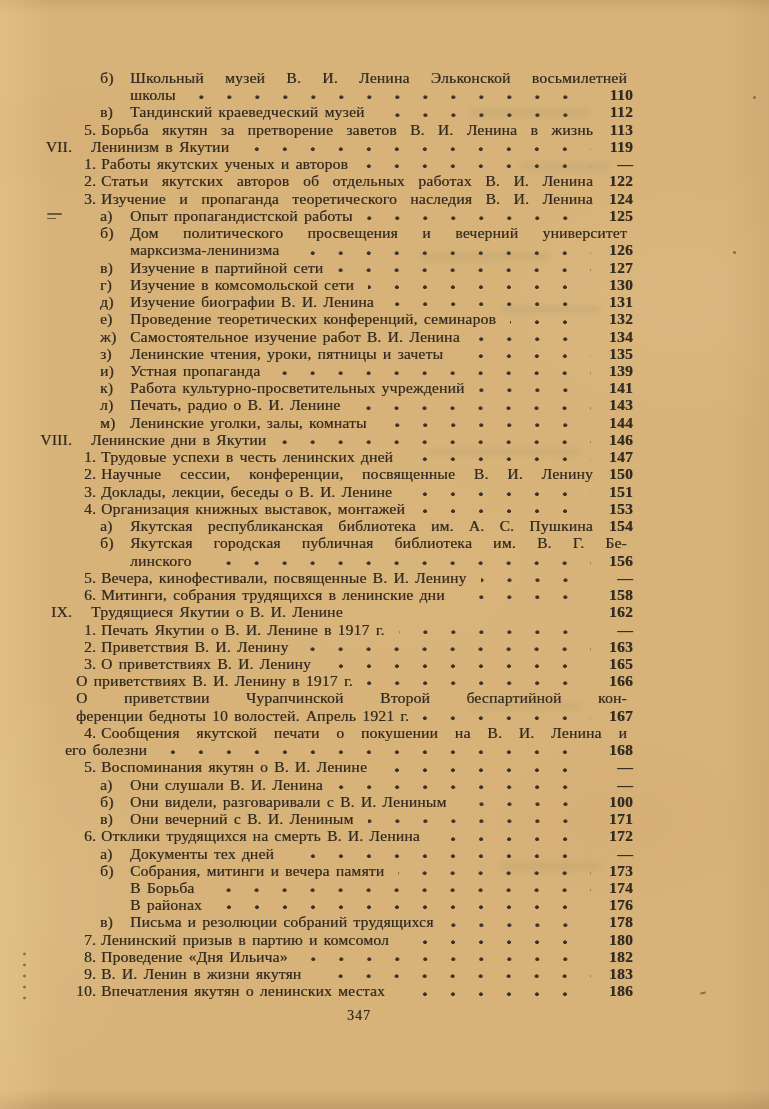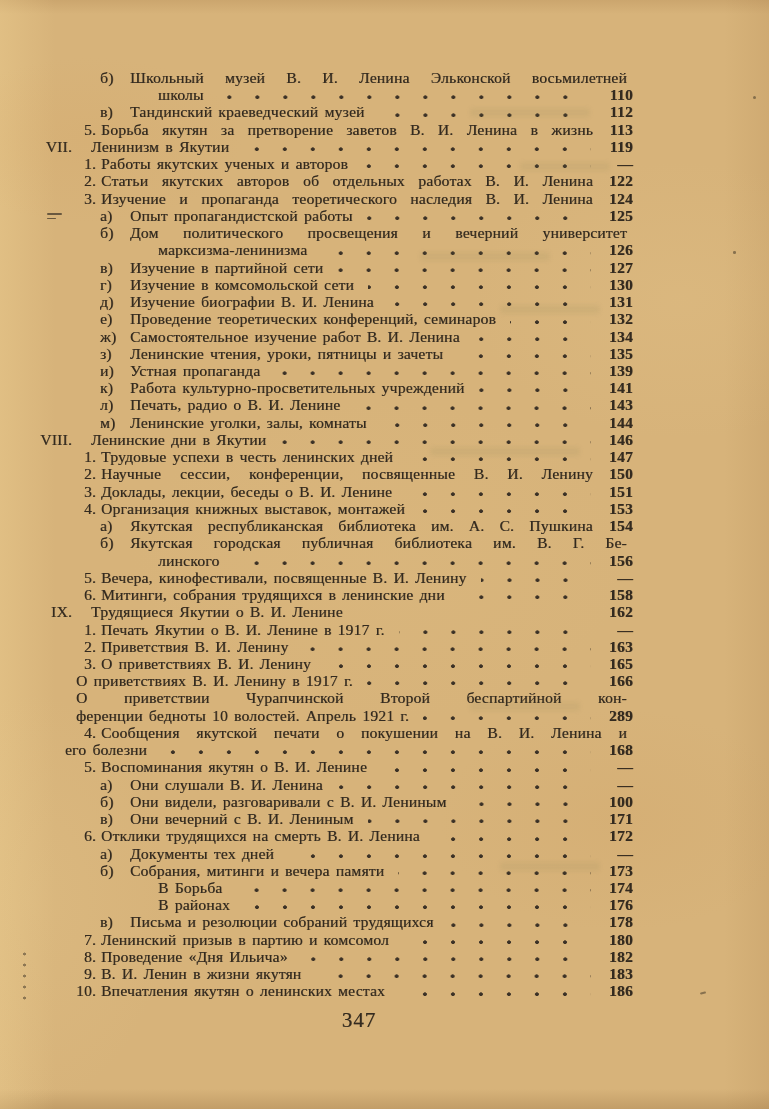--- a/index.html
+++ b/index.html
@@ -27,35 +27,35 @@
     font-size:15.6px;line-height:17.24px;
     letter-spacing:.2px;word-spacing:2px;
     text-shadow:.5px 0 rgba(51,42,31,.55);
   }
   .line{display:flex;align-items:baseline;height:17.24px;white-space:nowrap;}
   .mk{flex:none;}
   .lv-roman .mk{width:72px;text-align:right;margin-right:19px;}
   .lv-num   .mk{width:96px;text-align:right;margin-right:5px;}
   .lv-let{padding-left:100px;}
   .lv-let .mk{width:24px;text-align:left;margin-right:6px;}
-  .lv-cont{padding-left:130px;margin-left:28px;}
+  .lv-cont{padding-left:130px;}
   .lv-cont2{padding-left:65px;}
   .lv-sub{padding-left:76px;}
   .tx{flex:none;}
   .j .tx{flex:1;white-space:normal;text-align:justify;text-align-last:justify;}
   .lead{flex:1;align-self:flex-end;height:5px;margin:0 8px 3px 14px;}
   .j .lead{flex:0 0 6px;margin:0;}
   .lead.dots{
     background:radial-gradient(circle at 2px 2.2px, #3b3126 1.55px, rgba(59,49,38,0) 2.2px);
     background-size:28px 5px;background-repeat:repeat-x;background-position:right bottom;
   }
   .pg{flex:none;min-width:34px;text-align:right;font-weight:bold;}
   .footer{
     position:absolute;left:339px;top:1008px;width:40px;text-align:center;
-    font-size:21px;letter-spacing:1px;color:#332a1f;
+    font-size:14px;letter-spacing:1px;color:#332a1f;
     text-shadow:.5px 0 rgba(51,42,31,.55);
   }
   
   .mark-dashes{position:absolute;left:47px;top:213px;width:15px;height:7px;}
   .mark-dashes::before,.mark-dashes::after{
     content:"";position:absolute;left:0;height:1.8px;background:rgba(62,52,40,.72);border-radius:1px;}
   .mark-dashes::before{top:0;width:15px;}
   .mark-dashes::after{top:4.5px;width:9px;}
   .mark-dotcol{
     position:absolute;left:23px;top:952px;width:3px;height:52px;opacity:.55;
@@ -289,21 +289,21 @@
         <span class="lead dots"></span>
         <span class="pg">166</span>
       </div>
       <div class="line lv-sub j">
         <span class="tx">О приветствии Чурапчинской Второй беспартийной кон-</span>
         <span class="lead"></span>
       </div>
       <div class="line lv-sub">
         <span class="tx">ференции бедноты 10 волостей. Апрель 1921 г.</span>
         <span class="lead dots"></span>
-        <span class="pg">289</span>
+        <span class="pg">167</span>
       </div>
       <div class="line lv-num j">
         <span class="mk">4.</span>
         <span class="tx">Сообщения якутской печати о покушении на В. И. Ленина и</span>
         <span class="lead"></span>
       </div>
       <div class="line lv-cont2">
         <span class="tx">его болезни</span>
         <span class="lead dots"></span>
         <span class="pg">168</span>

